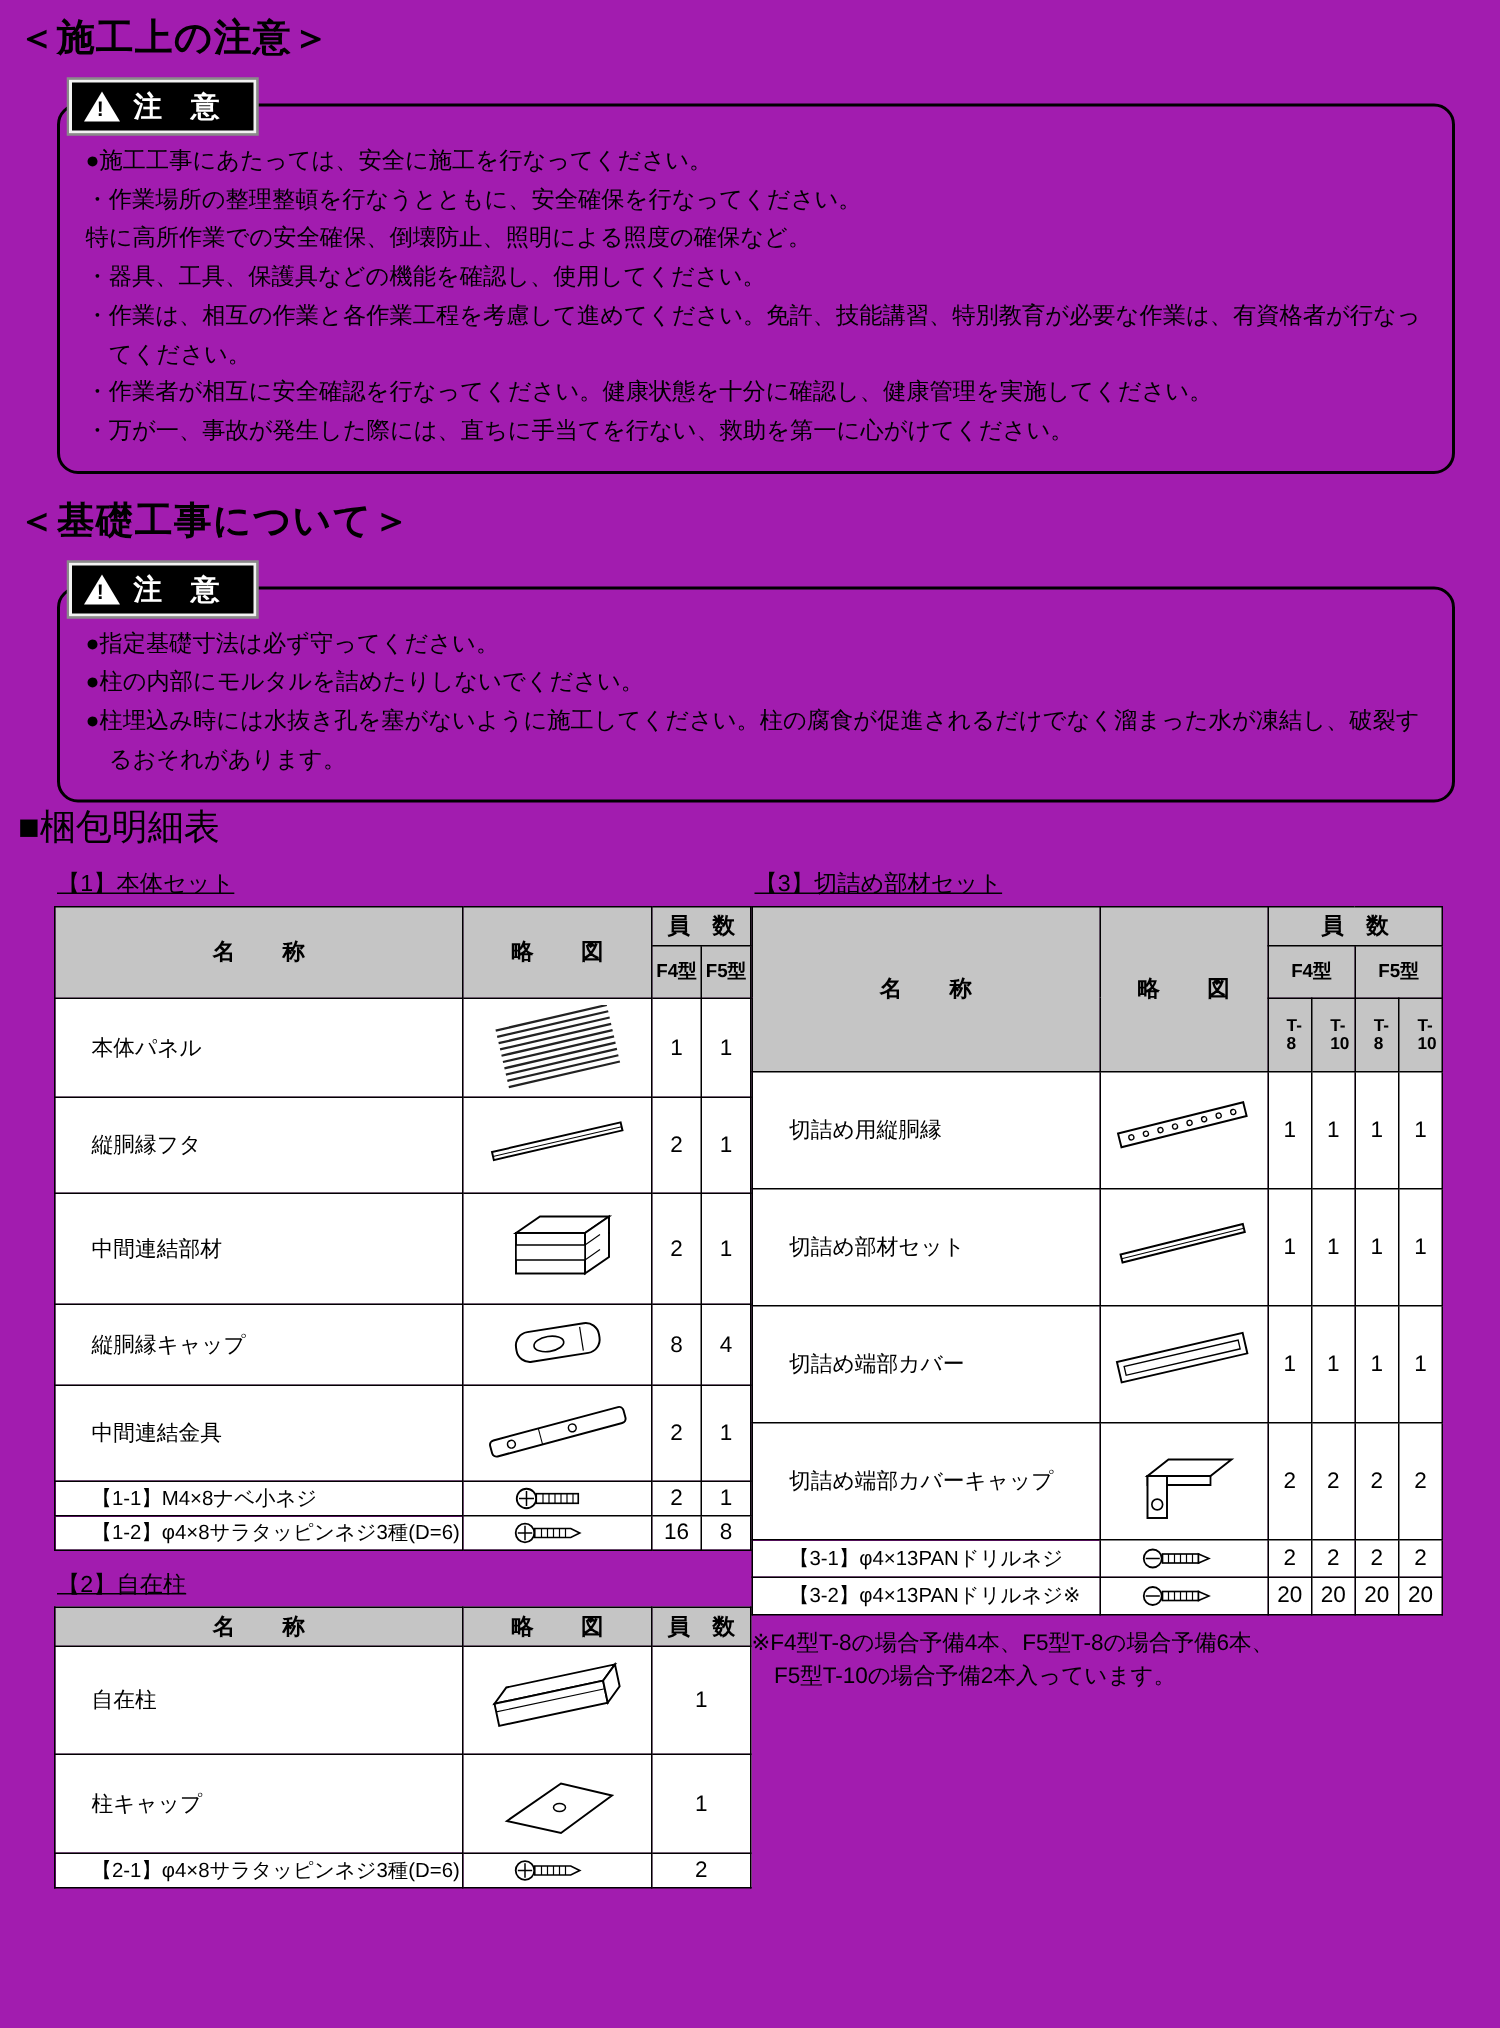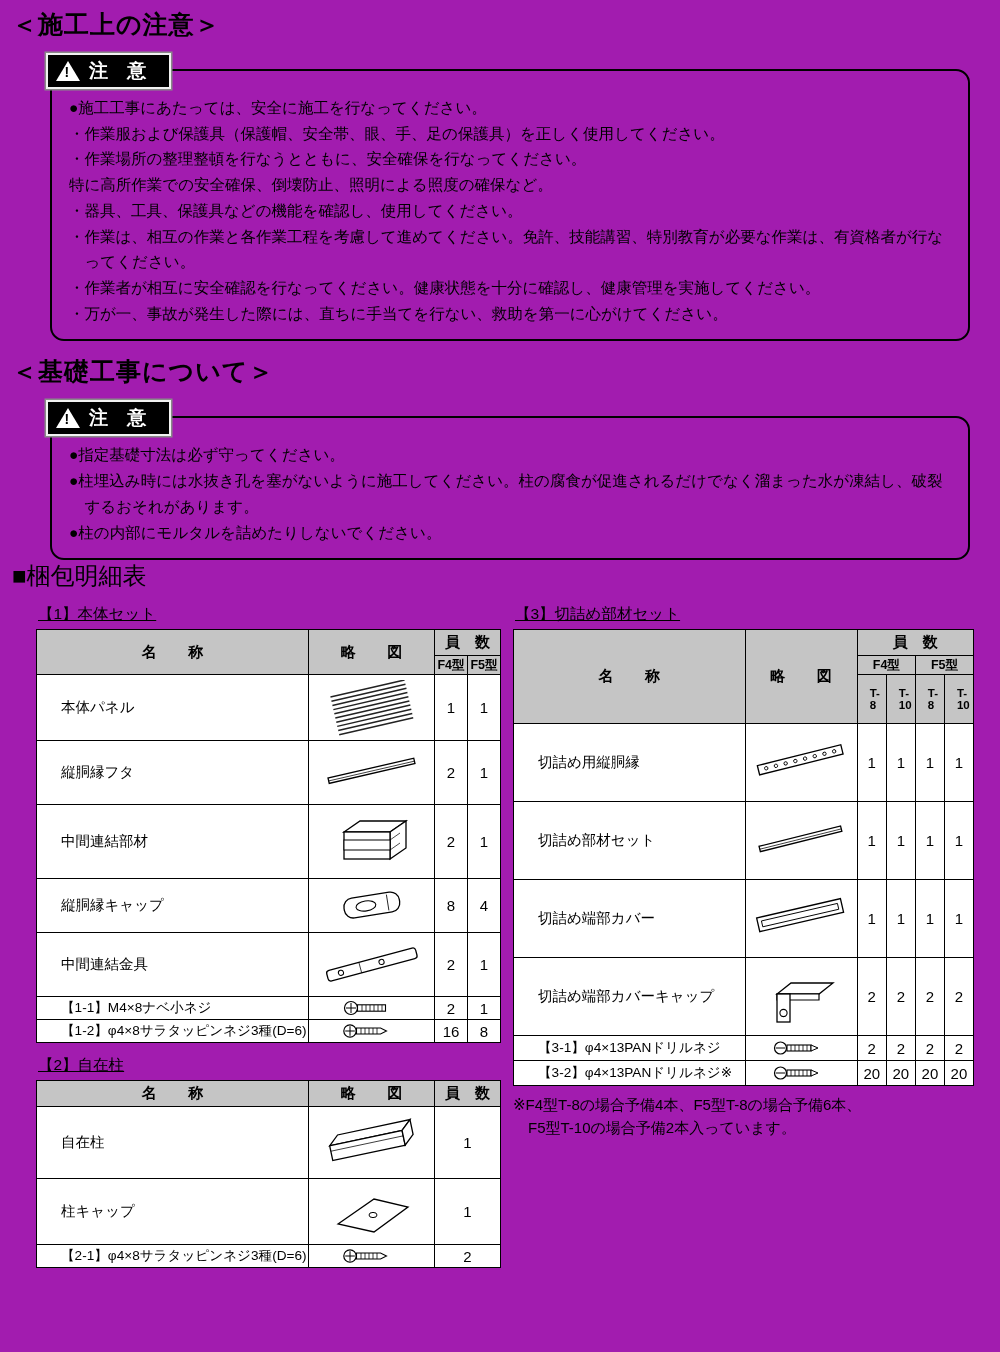--- a/index.html
+++ b/index.html
@@ -18,36 +18,36 @@
     letter-spacing:7px; padding:3px 16px 3px 8px;
     border:2px solid #f2f2f2; box-shadow:0 0 0 1.5px #8a8a8a;
   }
   .warn-tri { position:relative; width:0; height:0;
     border-left:12px solid transparent; border-right:12px solid transparent;
     border-bottom:20px solid #fff; display:inline-block; }
   .warn-tri::after { content:"!"; position:absolute; left:-3.5px; top:3px;
     color:#000; font-size:14px; font-weight:900; letter-spacing:0; }
   .caution-box {
     border:2.5px solid #000; border-radius:14px;
-    padding:24px 14px 13px 17px; font-size:15.5px; line-height:1.66;margin-left:12px;
+    padding:24px 14px 13px 17px; font-size:15.5px; line-height:1.66;
   }
   .caution-box p { margin:0; }
   .b0 { padding-left:1em; text-indent:-1em; }
   .b1 { margin-left:1em; padding-left:1em; text-indent:-1em; }
   .b2 { margin-left:2em; }
   .pack-head { font-size:24px; font-weight:400; }
   .tables { display:flex; align-items:flex-start; margin-left:24px; }
   .tcol-left { width:464px; }
-  .tcol-right { width:461px; margin-left:13px; }
+  .tcol-right { width:461px; margin-left:1px; }
   .tcap { font-size:15.5px; margin:12px 0 4px 2px;text-decoration:underline; }
   table { border-collapse:collapse; width:100%; table-layout:fixed; }
   th, td { border:1.5px solid #000; }
   th { background:#c5c5c5; font-size:15px; font-weight:700; height:26px; text-align:center; }
   th.wide { letter-spacing:0.55em; text-indent:0.55em; }
-  th.sub  { font-size:12.5px; font-weight:700; height:19px; }
+  th.sub  { font-size:12.5px; font-weight:700; height:35px; }
   th.sub2 { font-size:11.5px; font-weight:700; height:21px; padding:12px; }
   td { font-size:15px; vertical-align:middle; background:#fff; }
   td.name { text-align:left; padding:2px 4px 2px 24px; font-size:14.5px; }
   td.name.small { font-size:13.6px; white-space:nowrap; overflow:hidden; }
   td.qty  { text-align:center; }
   td.diag { text-align:center; }
   td.diag svg { display:block; margin:0 auto; }
   tr.r66 td{height:66px} tr.r64 td{height:64px} tr.r74 td{height:74px}
   tr.r54 td{height:54px} tr.r72 td{height:72px} tr.r78 td{height:78px}
   tr.r22 td{height:23px} tr.r24 td{height:25px}
@@ -61,41 +61,40 @@
 
   <h1 class="sec">＜施工上の注意＞</h1>
 
   <div class="caution-wrap">
     <div class="caution-badge">
       <span class="warn-tri"></span>
       <span>注 意</span>
     </div>
     <div class="caution-box">
       <p class="b0">●施工工事にあたっては、安全に施工を行なってください。</p>
-      <p class="b1">・作業服および保護具（保護帽、安全帯、眼、手、足の保護具）を正しく使用してください。</p>
       <p class="b1">・作業場所の整理整頓を行なうとともに、安全確保を行なってください。</p>
       <p class="b2">特に高所作業での安全確保、倒壊防止、照明による照度の確保など。</p>
       <p class="b1">・器具、工具、保護具などの機能を確認し、使用してください。</p>
       <p class="b1">・作業は、相互の作業と各作業工程を考慮して進めてください。免許、技能講習、特別教育が必要な作業は、有資格者が行なってください。</p>
       <p class="b1">・作業者が相互に安全確認を行なってください。健康状態を十分に確認し、健康管理を実施してください。</p>
       <p class="b1">・万が一、事故が発生した際には、直ちに手当てを行ない、救助を第一に心がけてください。</p>
     </div>
   </div>
 
   <h1 class="sec" style="margin-top:14px;">＜基礎工事について＞</h1>
 
   <div class="caution-wrap">
     <div class="caution-badge">
       <span class="warn-tri"></span>
       <span>注 意</span>
     </div>
     <div class="caution-box">
       <p class="b0">●指定基礎寸法は必ず守ってください。</p>
+      <p class="b0">●柱の内部にモルタルを詰めたりしないでください。</p>
       <p class="b0">●柱埋込み時には水抜き孔を塞がないように施工してください。柱の腐食が促進されるだけでなく溜まった水が凍結し、破裂するおそれがあります。</p>
-      <p class="b0">●柱の内部にモルタルを詰めたりしないでください。</p>
     </div>
   </div>
 
   <div class="pack-head">■梱包明細表</div>
 
   <div class="tables">
 
     <div class="tcol-left">
 
       <div class="tcap">【1】本体セット</div>

